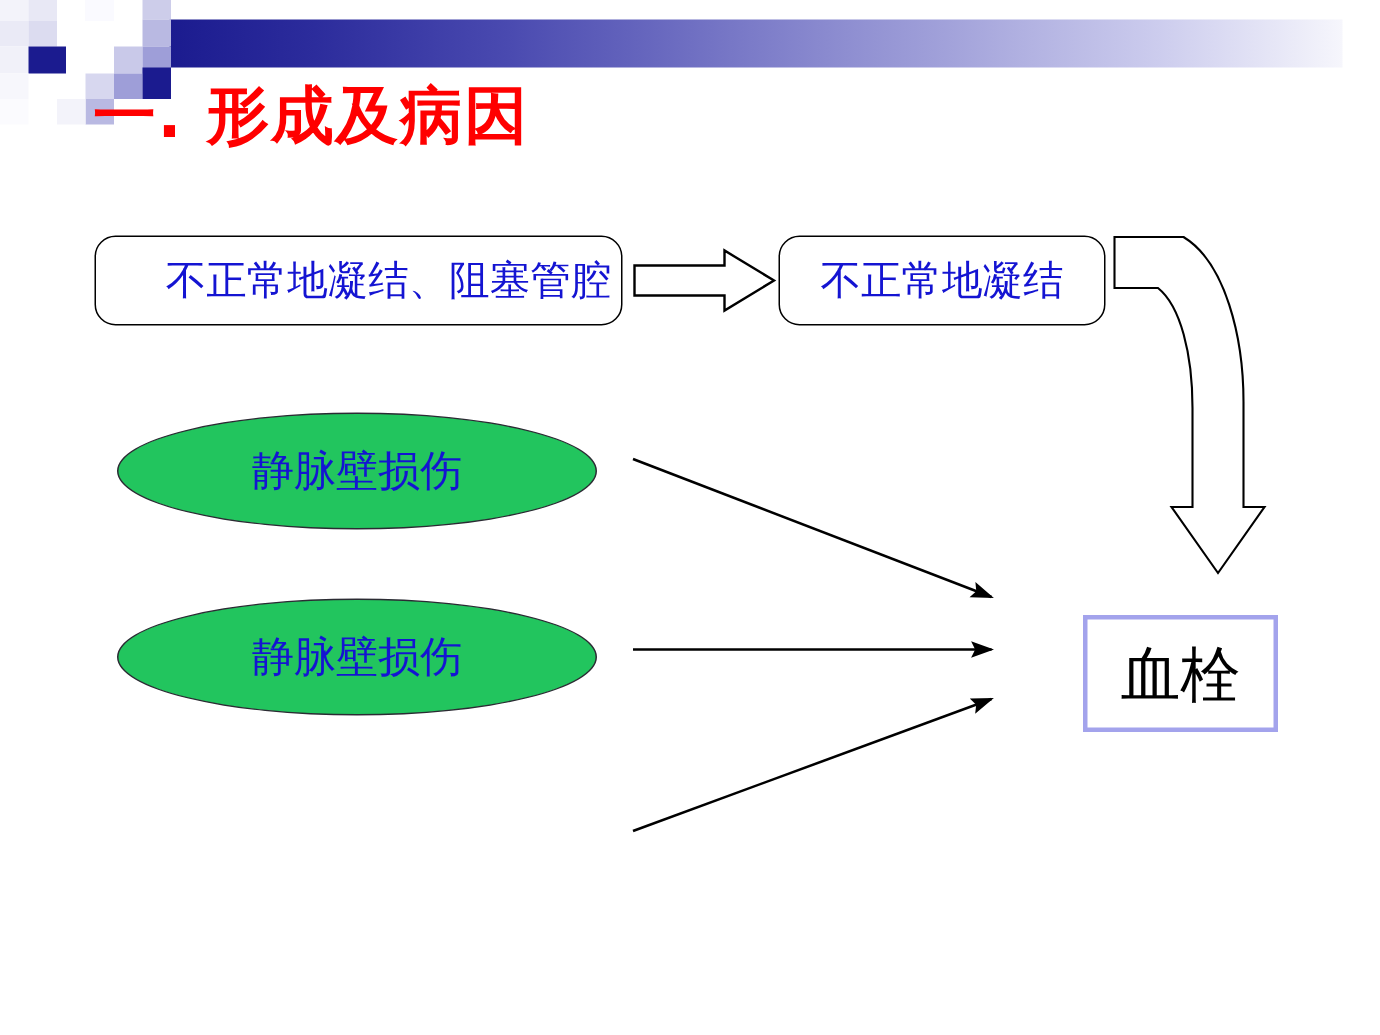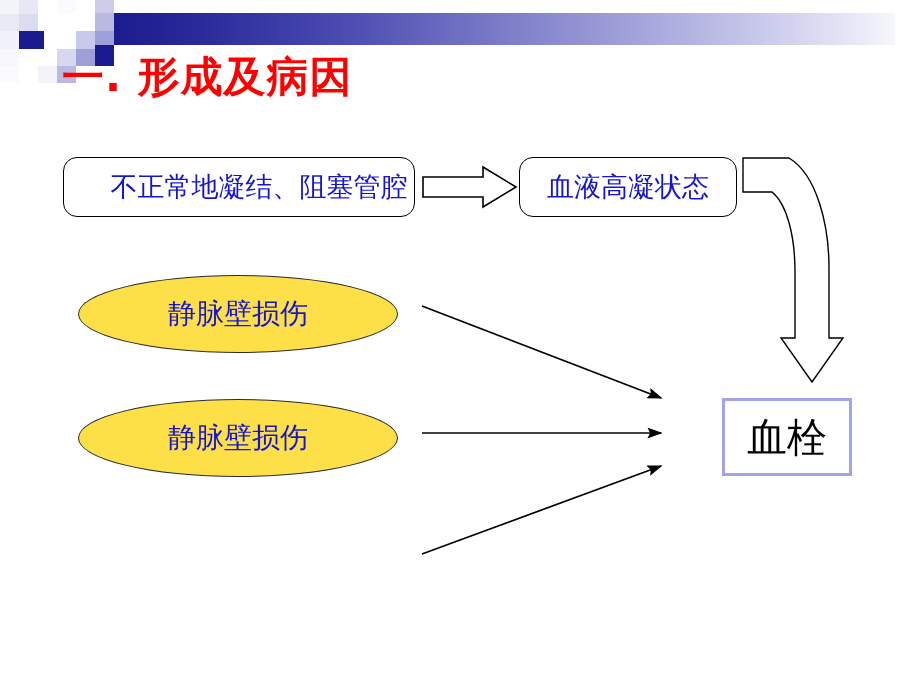--- a/index.html
+++ b/index.html
@@ -66,40 +66,40 @@
     white-space: nowrap;
     box-sizing: border-box;
   }
   #box-cause { left: 63px;  top: 157px; width: 352px; height: 60px; padding-left: 40px; }
   #box-effect { left: 519px; top: 157px; width: 218px; height: 60px; }
 
   
   #box-result {
     position: absolute;
     left: 722px;
-    top: 398px;
+    top: 410px;
     width: 130px;
     height: 78px;
     border: 3px solid #a3a3ec;
     background: #ffffff;
     color: #000000;
     font-size: 40px;
     display: flex;
     align-items: center;
     justify-content: center;
     white-space: nowrap;
     box-sizing: border-box;
   }
 
   
   .ellipse {
     position: absolute;
     border: 1.6px solid #2b2b33;
     border-radius: 50%;
-    background: #fde047;
+    background: #22c55e;
     color: #1414d2;
     font-size: 28px;
     display: flex;
     align-items: center;
     justify-content: center;
     white-space: nowrap;
     box-sizing: border-box;
   }
   #ellipse-vein  { left: 78px; top: 275px; width: 320px; height: 78px; }
   #ellipse-flow  { left: 78px; top: 399px; width: 320px; height: 78px; }
@@ -142,21 +142,21 @@
   <div class="mosaic-sq" style="left:95px;  top:45px; width:19px; height:21px; background:#1b1b8f;"></div>
 
   <div class="mosaic-sq" style="left:0px;   top:66px; width:19px; height:17px; background:#fbfbfe;"></div>
   <div class="mosaic-sq" style="left:57px;  top:66px; width:19px; height:17px; background:#b9b9e2;"></div>
   <div class="mosaic-sq" style="left:38px;  top:66px; width:19px; height:17px; background:#f3f3fa;"></div>
 
   <div id="slide-title">一. 形成及病因</div>
 
   <div class="rbox" id="box-cause">不正常地凝结、阻塞管腔</div>
 
-  <div class="rbox" id="box-effect">血液高凝状态</div>
+  <div class="rbox" id="box-effect">不正常地凝结</div>
 
   <div class="ellipse" id="ellipse-vein">静脉壁损伤</div>
 
   <div class="ellipse" id="ellipse-flow">静脉壁损伤</div>
 
 
   <div id="box-result">血栓</div>
 
   <svg id="arrows" viewBox="0 0 920 690">
 

